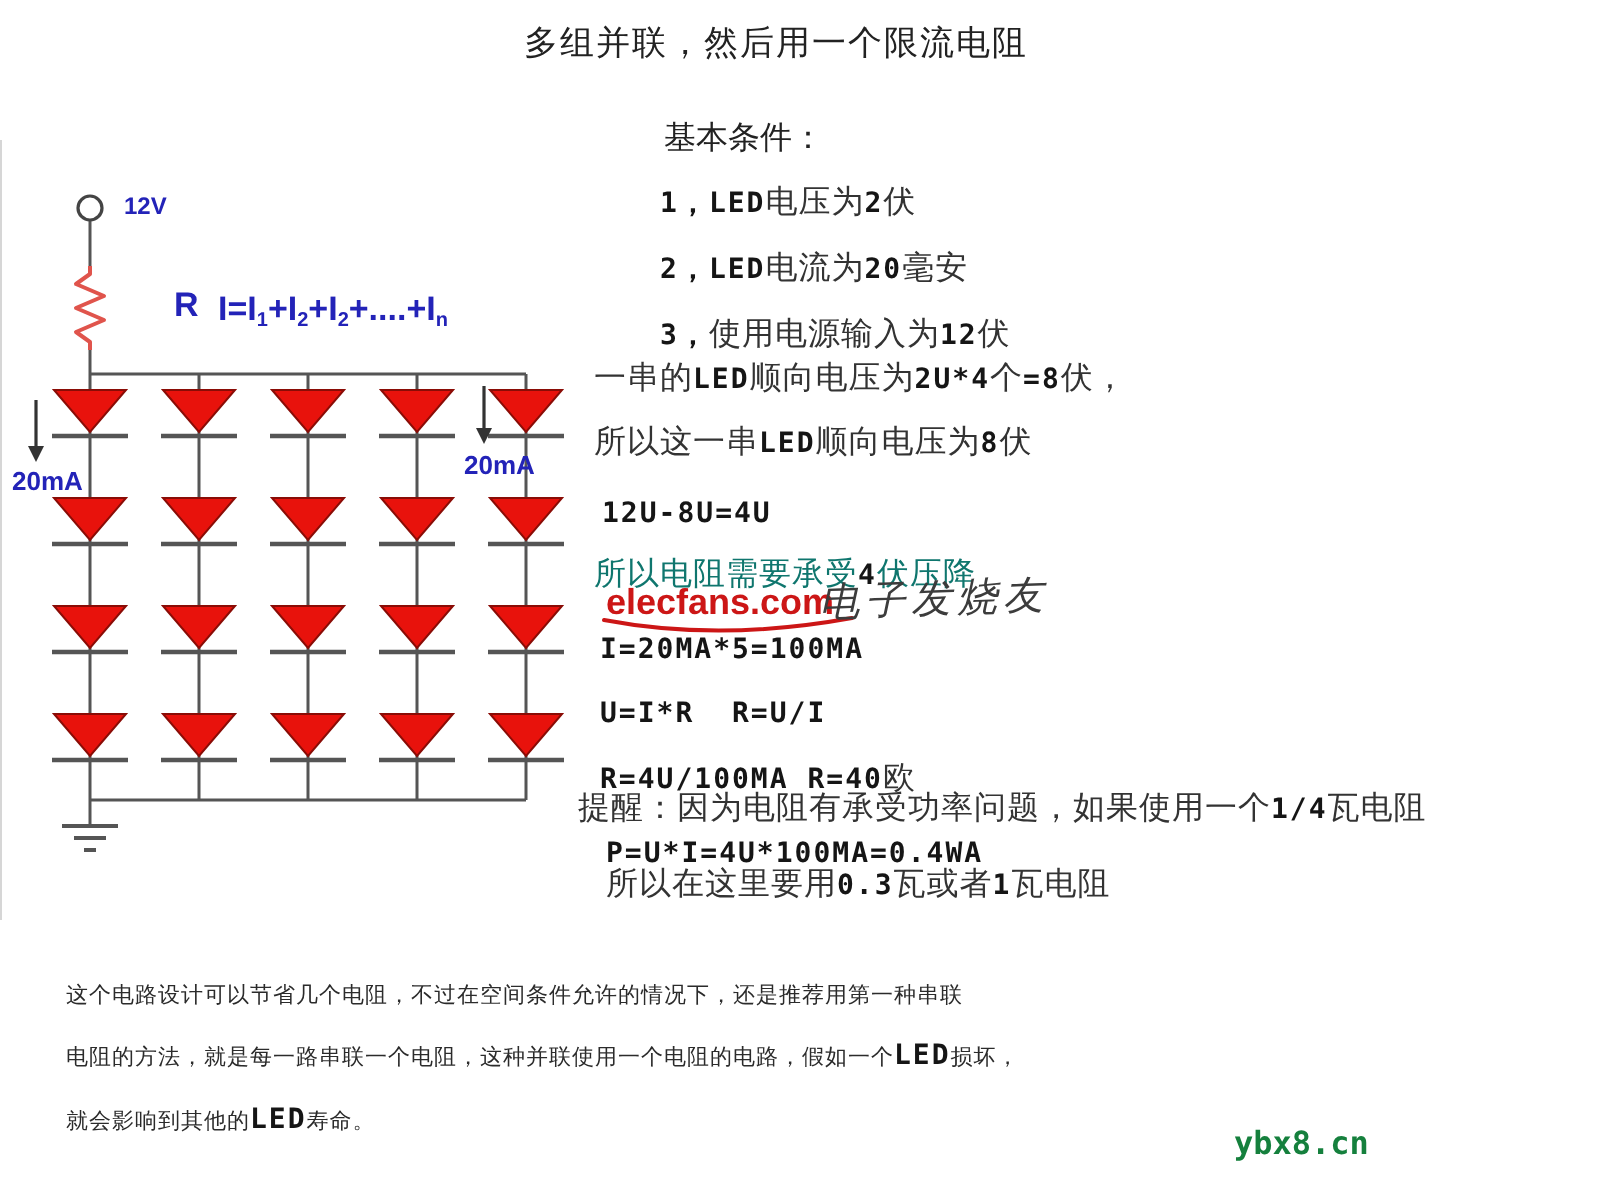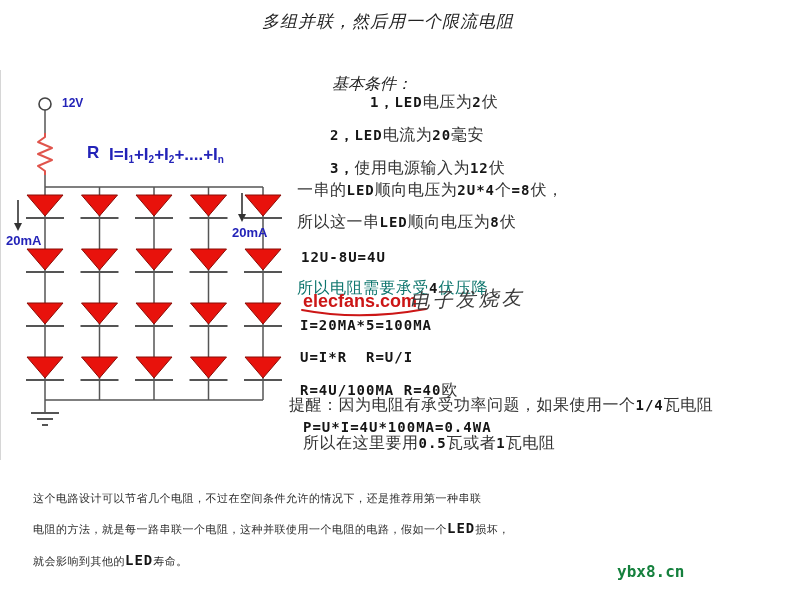--- a/index.html
+++ b/index.html
@@ -22,21 +22,21 @@
   .seg-fs{font-weight:bold;color:#2323b8;font-size:10px;vertical-align:-3px;}
   .brand{font-size:18px;font-weight:bold;color:#cc1616;letter-spacing:0;}
   .slogan{font-family:"Liberation Serif",serif;font-style:italic;font-size:20px;color:#3c3c3c;
           letter-spacing:3px;transform:rotate(-2deg);transform-origin:left bottom;}
   .site{font-family:"DejaVu Sans Mono",monospace;font-weight:bold;font-size:16px;color:#15803d;}
   .edge{background:#d6d6d6;}
 </style>
 </head>
 <body>
 
-<div class="abs title" style="left:262px;top:10px;font-style:italic;">多组并联，然后用一个限流电阻</div>
+<div class="abs title" style="left:262px;top:10px;">多组并联，然后用一个限流电阻</div>
 
 <div class="abs edge" style="left:0;top:70px;width:1px;height:390px;"></div>
 
 <svg class="abs" style="left:0;top:70px;" width="300" height="372" viewBox="0 0 300 372" id="circuit-svg">
     <line x1="45" y1="40" x2="45" y2="63" stroke="#555555" stroke-width="1.5"></line>
     <circle cx="45" cy="34" r="6" fill="#fff" stroke="#444" stroke-width="1.6"></circle>
     <polyline points="45,63 45,67 38,72 52,78 38,84 52,90 38,96 45,101 45,105" fill="none" stroke="#e0544c" stroke-width="2" stroke-linejoin="round"></polyline>
     <line x1="45" y1="105" x2="45" y2="117" stroke="#555555" stroke-width="1.5"></line>
     <line x1="45" y1="117" x2="263" y2="117" stroke="#555555" stroke-width="1.6"></line>
     <line x1="45" y1="330" x2="263" y2="330" stroke="#555555" stroke-width="1.6"></line>
@@ -94,35 +94,35 @@
     <line x1="242" y1="123" x2="242" y2="144" stroke="#333333" stroke-width="1.6"></line>
     <polygon points="238,144 246,144 242,152" fill="#333333"></polygon>
   </svg>
 
 <div class="abs blue-label lbl-12v" style="left:62px;top:96px;">12V</div>
 <div class="abs blue-label lbl-r" style="left:87px;top:143px;">R</div>
 <div class="abs formula" style="left:109px;top:145px;"><span class="seg-fb">I=I</span><span class="seg-fs">1</span><span class="seg-fb">+I</span><span class="seg-fs">2</span><span class="seg-fb">+I</span><span class="seg-fs">2</span><span class="seg-fb">+....+I</span><span class="seg-fs">n</span></div>
 <div class="abs blue-label lbl-ma" style="left:6px;top:233px;">20mA</div>
 <div class="abs blue-label lbl-ma" style="left:232px;top:225px;">20mA</div>
 
-<div class="abs heading" style="left:332px;top:74px;font-style:italic;">基本条件：</div>
-<div class="abs line" style="left:330px;top:92px;margin-left:40px;"><span class="seg-mb">1，</span><span class="seg-mb">LED</span><span class="seg-cn">电压为</span><span class="seg-mb">2</span><span class="seg-cn">伏</span></div>
+<div class="abs heading" style="left:332px;top:59px;">基本条件：</div>
+<div class="abs line" style="left:330px;top:92px;"><span class="seg-mb">1，</span><span class="seg-mb">LED</span><span class="seg-cn">电压为</span><span class="seg-mb">2</span><span class="seg-cn">伏</span></div>
 <div class="abs line" style="left:330px;top:125px;"><span class="seg-mb">2，</span><span class="seg-mb">LED</span><span class="seg-cn">电流为</span><span class="seg-mb">20</span><span class="seg-cn">毫安</span></div>
 <div class="abs line" style="left:330px;top:158px;"><span class="seg-mb">3，</span><span class="seg-cn">使用电源输入为</span><span class="seg-mb">12</span><span class="seg-cn">伏</span></div>
 
 <div class="abs line" style="left:297px;top:180px;"><span class="seg-cn">一串的</span><span class="seg-mb">LED</span><span class="seg-cn">顺向电压为</span><span class="seg-mb">2U*4</span><span class="seg-cn">个</span><span class="seg-mb">=8</span><span class="seg-cn">伏，</span></div>
 <div class="abs line" style="left:297px;top:212px;"><span class="seg-cn">所以这一串</span><span class="seg-mb">LED</span><span class="seg-cn">顺向电压为</span><span class="seg-mb">8</span><span class="seg-cn">伏</span></div>
 <div class="abs line" style="left:301px;top:247px;"><span class="seg-mb">12U-8U=4U</span></div>
 <div class="abs line dim" style="left:297px;top:278px;"><span class="seg-cn">所以电阻需要承受</span><span class="seg-mb">4</span><span class="seg-cn">伏压降</span></div>
 <div class="abs line" style="left:300px;top:315px;"><span class="seg-mb">I=20MA*5=100MA</span></div>
 <div class="abs line" style="left:300px;top:347px;"><span class="seg-mb">U=I*R  R=U/I</span></div>
 <div class="abs line" style="left:300px;top:380px;"><span class="seg-mb">R=4U/100MA R=40</span><span class="seg-cn">欧</span></div>
 <div class="abs line" style="left:289px;top:395px;"><span class="seg-cn">提醒：因为电阻有承受功率问题，如果使用一个</span><span class="seg-mb">1/4</span><span class="seg-cn">瓦电阻</span></div>
 <div class="abs line" style="left:303px;top:417px;"><span class="seg-mb">P=U*I=4U*100MA=0.4WA</span></div>
-<div class="abs line" style="left:303px;top:433px;"><span class="seg-cn">所以在这里要用</span><span class="seg-mb">0.5</span><span class="seg-cn">瓦或者</span><span class="seg-mb">1</span><span class="seg-cn">瓦电阻</span></div>
+<div class="abs line" style="left:303px;top:433px;"><span class="seg-cn">所以在这里要用</span><span class="seg-mb">0.3</span><span class="seg-cn">瓦或者</span><span class="seg-mb">1</span><span class="seg-cn">瓦电阻</span></div>
 
 <div class="abs brand" style="left:303px;top:291px;">elecfans.com</div>
 <svg class="abs" style="left:300px;top:307px;" width="130" height="14" viewBox="0 0 130 14">
   <path d="M2,3 Q60,14 126,2" fill="none" stroke="#cc1616" stroke-width="2" stroke-linecap="round"></path>
 </svg>
 <div class="abs slogan" style="left:410px;top:288px;">电子发烧友</div>
 
 <div class="abs line big" style="left:33px;top:487px;"><span class="seg-cn">这个电路设计可以节省几个电阻，不过在空间条件允许的情况下，还是推荐用第一种串联</span></div>
 <div class="abs line big" style="left:33px;top:518px;"><span class="seg-cn">电阻的方法，就是每一路串联一个电阻，这种并联使用一个电阻的电路，假如一个</span><span class="seg-mb">LED</span><span class="seg-cn">损坏，</span></div>
 <div class="abs line big" style="left:33px;top:550px;"><span class="seg-cn">就会影响到其他的</span><span class="seg-mb">LED</span><span class="seg-cn">寿命。</span></div>

